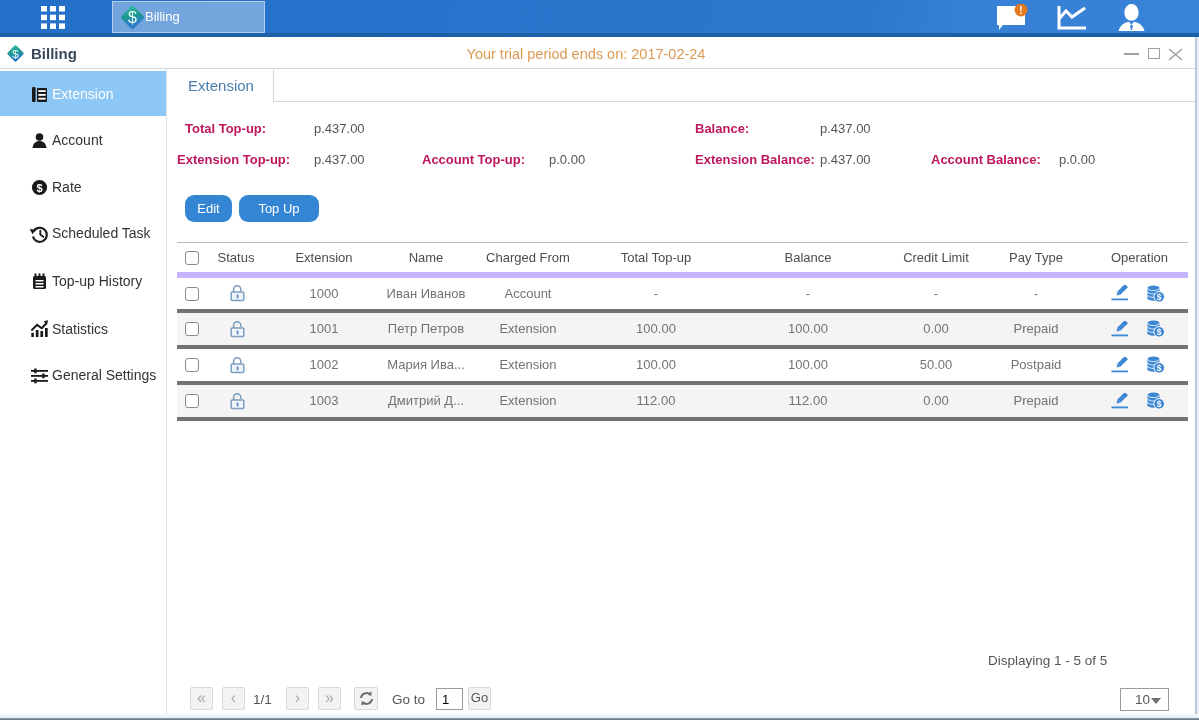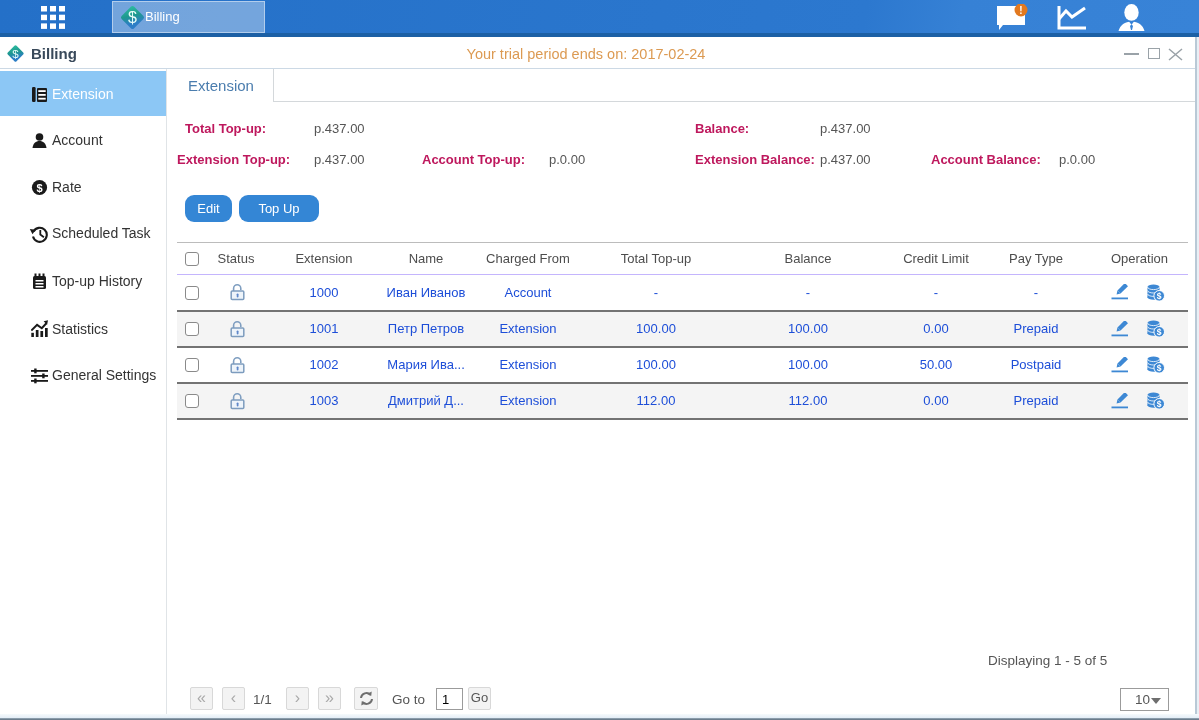--- a/index.html
+++ b/index.html
@@ -40,23 +40,23 @@
 
 .lbl { font-size:13px; font-weight:bold; color:#be185d;text-align:right; }
 .val { font-size:13px; color:#555; }
 
 .btn { position:absolute; top:195px; height:27px; background:#3486d5; color:#fff;
   font-size:13px; text-align:center; line-height:27px; border-radius:9px; }
 
 
 #tbl { left:177px; top:242px; width:1011px; border-collapse:collapse; table-layout:fixed; }
 #tbl th { height:32px; font-weight:normal; font-size:13px; color:#4d4d4d;
-  border-top:1px solid #bcbcbc; border-bottom:1px solid #c4b5fd; text-align:center; }
-#tbl td { height:36px; font-size:13px; color:#1d4ed8; text-align:center;
-  border-bottom:2px solid #737373; }
+  border-top:1px solid #bcbcbc; border-bottom:6px solid #c4b5fd; text-align:center; }
+#tbl td { height:36px; font-size:13px; color:#737373; text-align:center;
+  border-bottom:4px solid #737373; }
 #tbl tr.alt td { background:#f4f4f4; }
 .cb { display:inline-block; width:14px; height:14px; border:1px solid #8a8a8a;
   border-radius:3px; background:#fff; vertical-align:middle; }
 
 
 .pgbtn { position:absolute; top:687px; width:23px; height:23px; background:#f3f3f3;
   border:1px solid #d8d8d8; color:#a9a9a9; font-size:16px; text-align:center;
   line-height:20px; border-radius:2px; }
 .pgtxt { position:absolute; font-size:13.5px; color:#555; }
 

